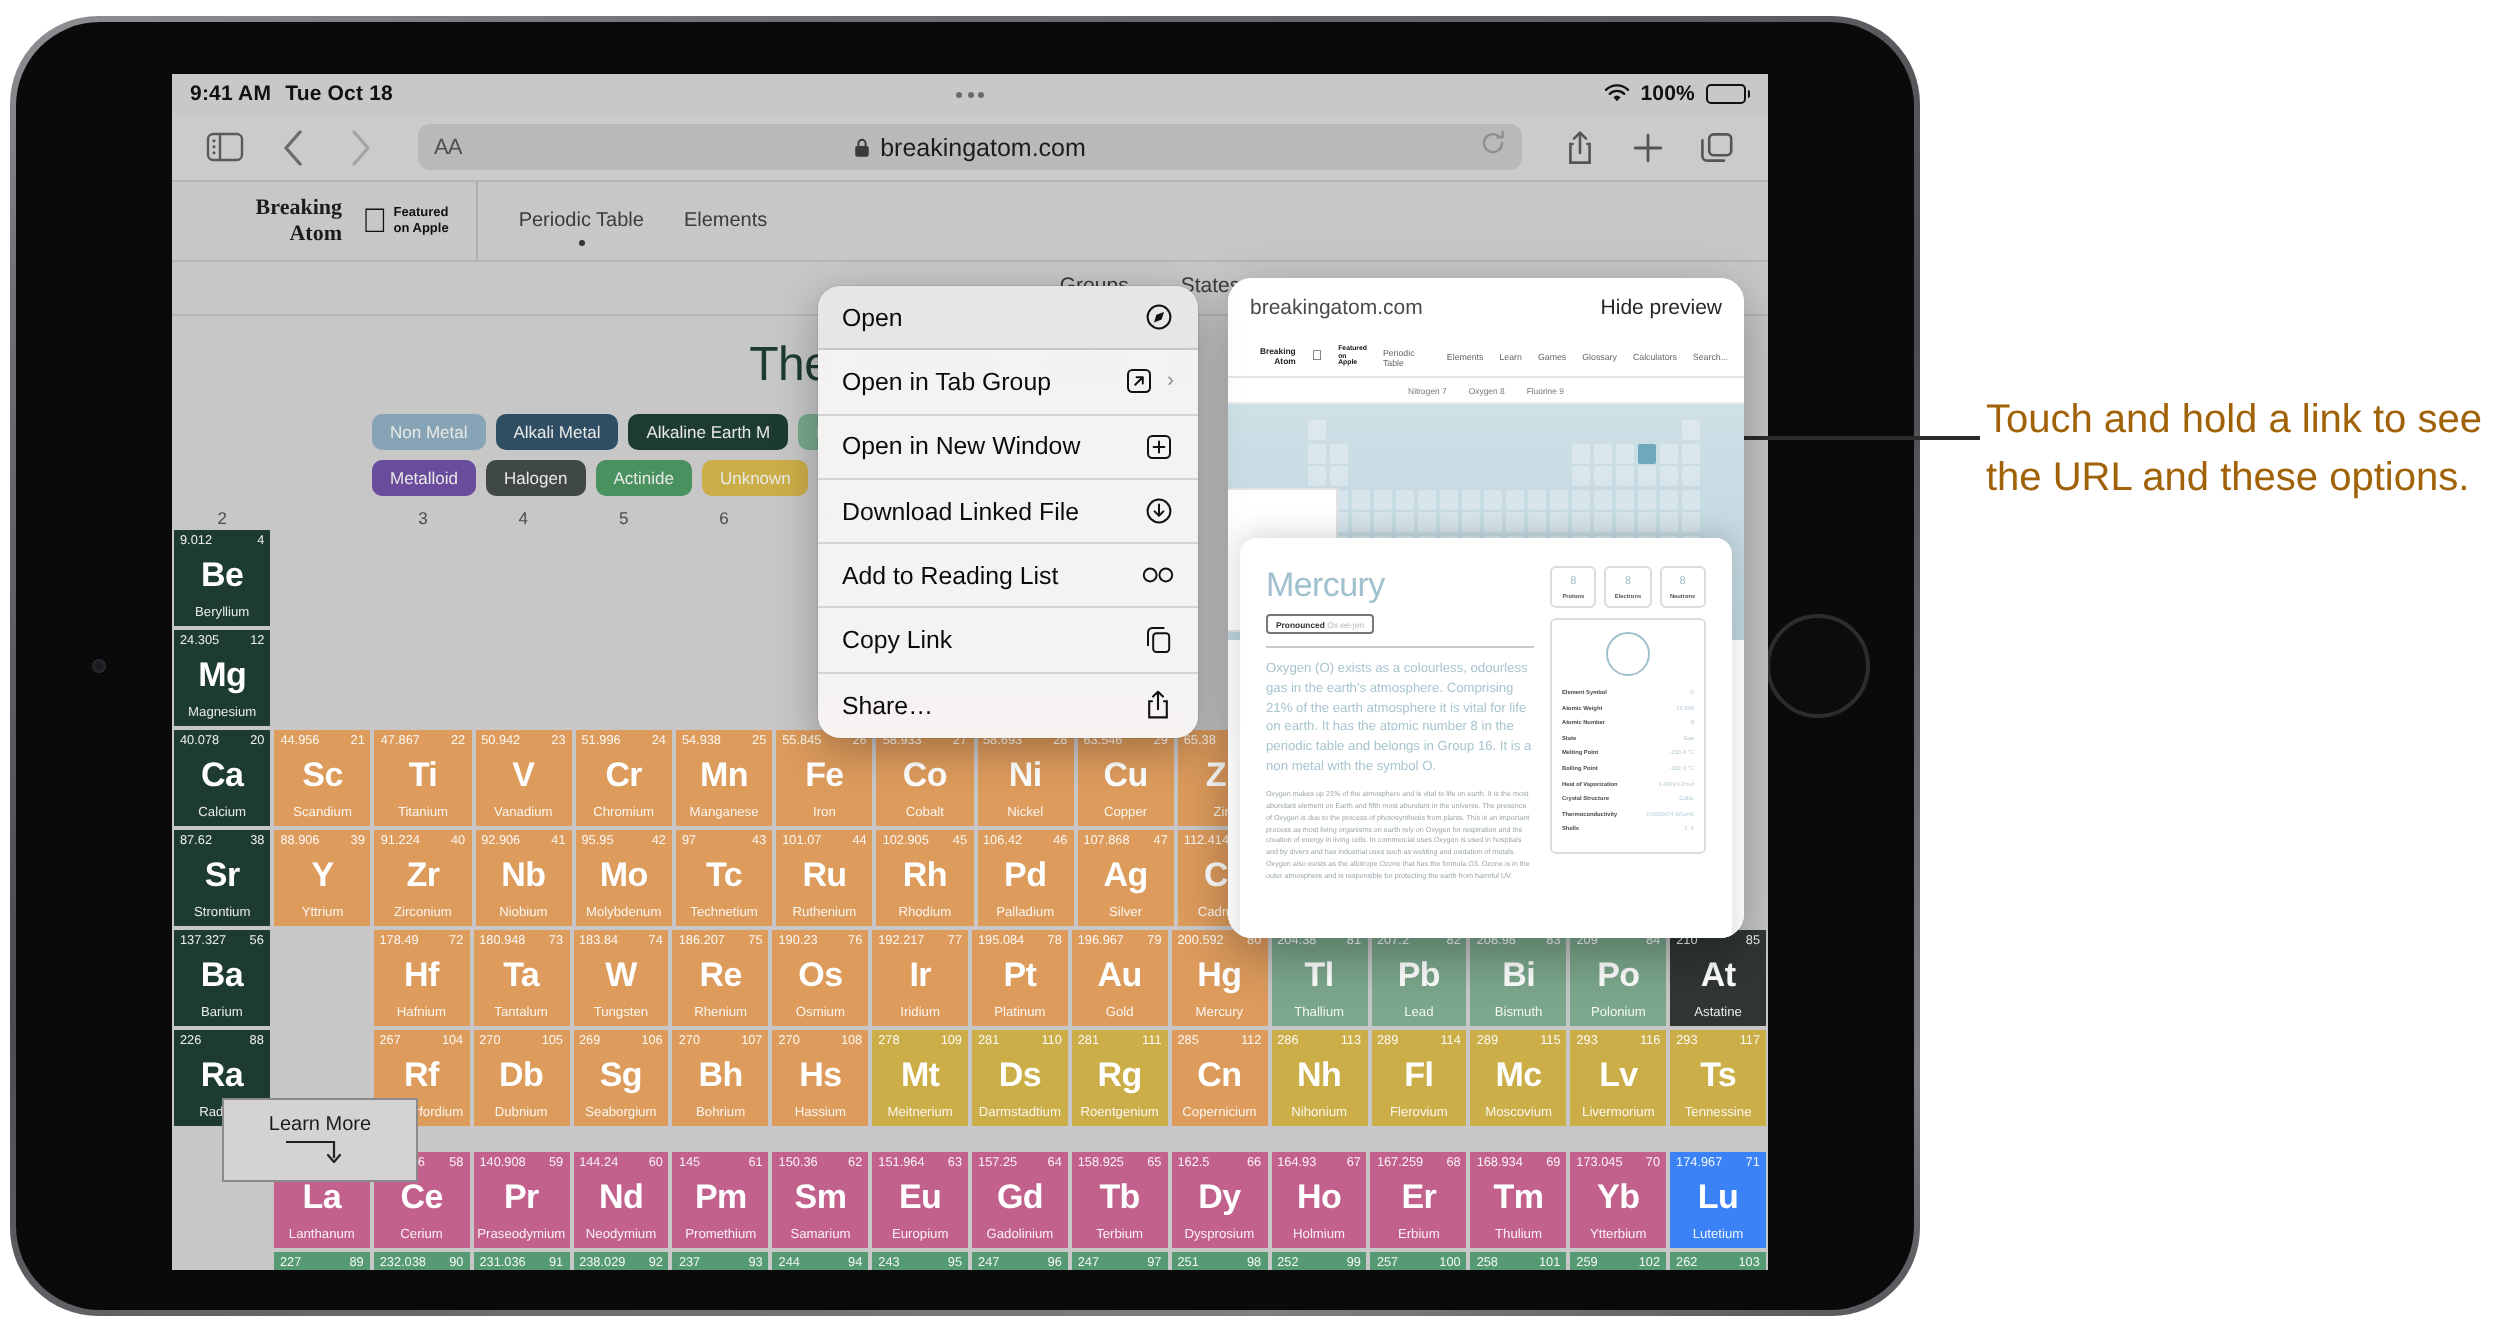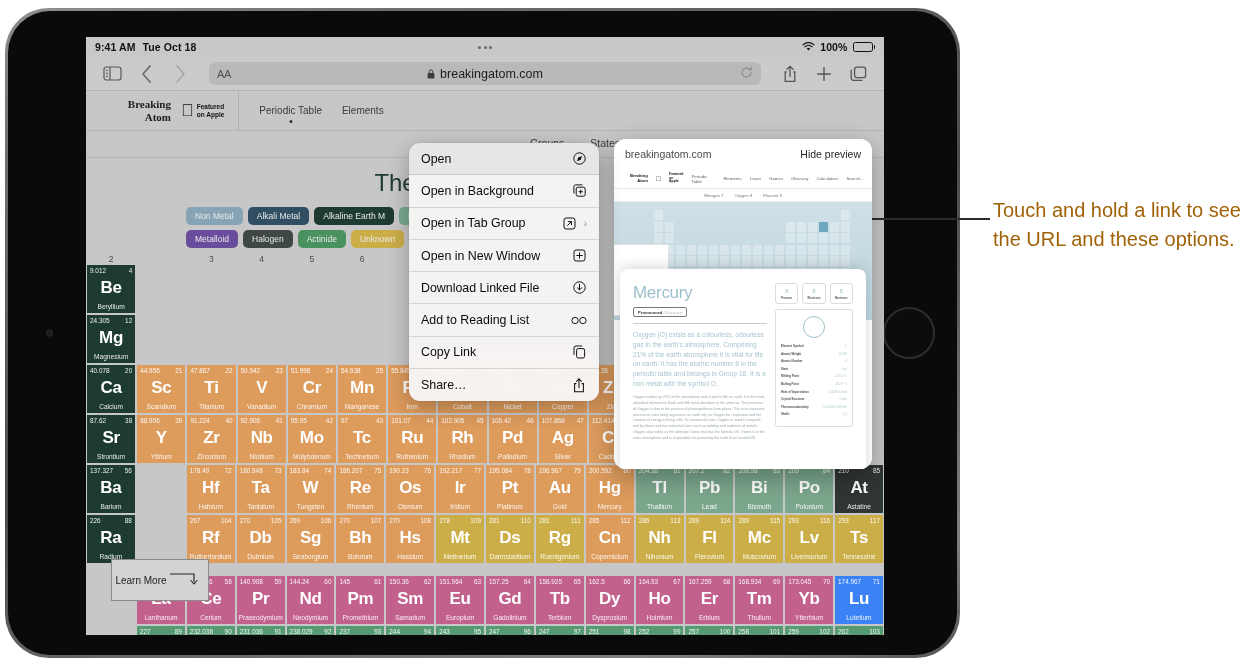--- a/index.html
+++ b/index.html
@@ -142,24 +142,24 @@
   }
   .cell.empty { background: transparent; border-color: transparent; }
   .cell .mass { position:absolute; left:3px; top:2px; font-size:6.4px; opacity:.92; }
   .cell .num  { position:absolute; right:3px; top:2px; font-size:6.4px; opacity:.92; }
   .cell .sym  { position:absolute; left:0; right:0; top:13px; text-align:center; font-size:17px; font-weight:bold; letter-spacing:-.3px;}
   .cell .nm   { position:absolute; left:0; right:0; bottom:3px; text-align:center; font-size:6.6px; opacity:.9; }
 
   .fblock { margin-top: 11px; }
 
   .learn-more {
-    position:absolute; left: 25px; bottom: 34px;
+    position:absolute; left: 25px; bottom: 44px;
     width: 98px; height: 42px; background:#d3d3d3;
     border:1px solid #8a8a8a;
-    display:flex; flex-direction:row; align-items:center; justify-content:center;
+    display:flex; flex-direction:column; align-items:center; justify-content:center;
     font-size:10px; color:#1b1b1b; gap:2px;
   }
 
   
   .ctxmenu {
     position:absolute; left: 323px; top: 52px; width: 190px;
     background: rgba(247,245,244,0.97);
     border-radius: 11px;
     box-shadow: 0 6px 22px rgba(0,0,0,.28), 0 0 0 .5px rgba(0,0,0,.08);
     overflow:hidden; z-index: 40;
@@ -1169,30 +1169,20 @@
               <div class="ctxrow highlight">
                 <span class="lbl">Open</span>
                 <span class="ic">
                   <svg width="13" height="13" viewBox="0 0 13 13">
                     <circle cx="6.5" cy="6.5" r="5.7" stroke="#111" stroke-width="1" fill="none"></circle>
                     <path d="M9 4 5.2 5.4 4 9.2 7.8 7.8z" fill="#111"></path>
                   </svg>
                 </span>
               </div>
               <div class="ctxrow">
-                <span class="lbl">Open in Background</span>
-                <span class="ic">
-                  <svg width="13" height="13" viewBox="0 0 13 13">
-                    <rect x="3.2" y="3.2" width="9" height="9" rx="1.8" stroke="#111" stroke-width="1" fill="none"></rect>
-                    <path d="M7.7 6v3.4M6 7.7h3.4" stroke="#111" stroke-width="1" stroke-linecap="round"></path>
-                    <path d="M9 .9H2.4A1.6 1.6 0 0 0 .9 2.4V9" stroke="#111" stroke-width="1" fill="none" stroke-linecap="round"></path>
-                  </svg>
-                </span>
-              </div>
-              <div class="ctxrow">
                 <span class="lbl">Open in Tab Group</span>
                 <span class="ic">
                   <svg width="13" height="13" viewBox="0 0 13 13">
                     <rect x="1" y="1" width="11" height="11" rx="2.2" stroke="#111" stroke-width="1" fill="none"></rect>
                     <path d="M4.6 8.4 8.4 4.6M5.3 4.6h3.1v3.1" stroke="#111" stroke-width="1" fill="none" stroke-linecap="round" stroke-linejoin="round"></path>
                   </svg>
                 </span>
                 <span class="chev">›</span>
               </div>
               <div class="ctxrow">

